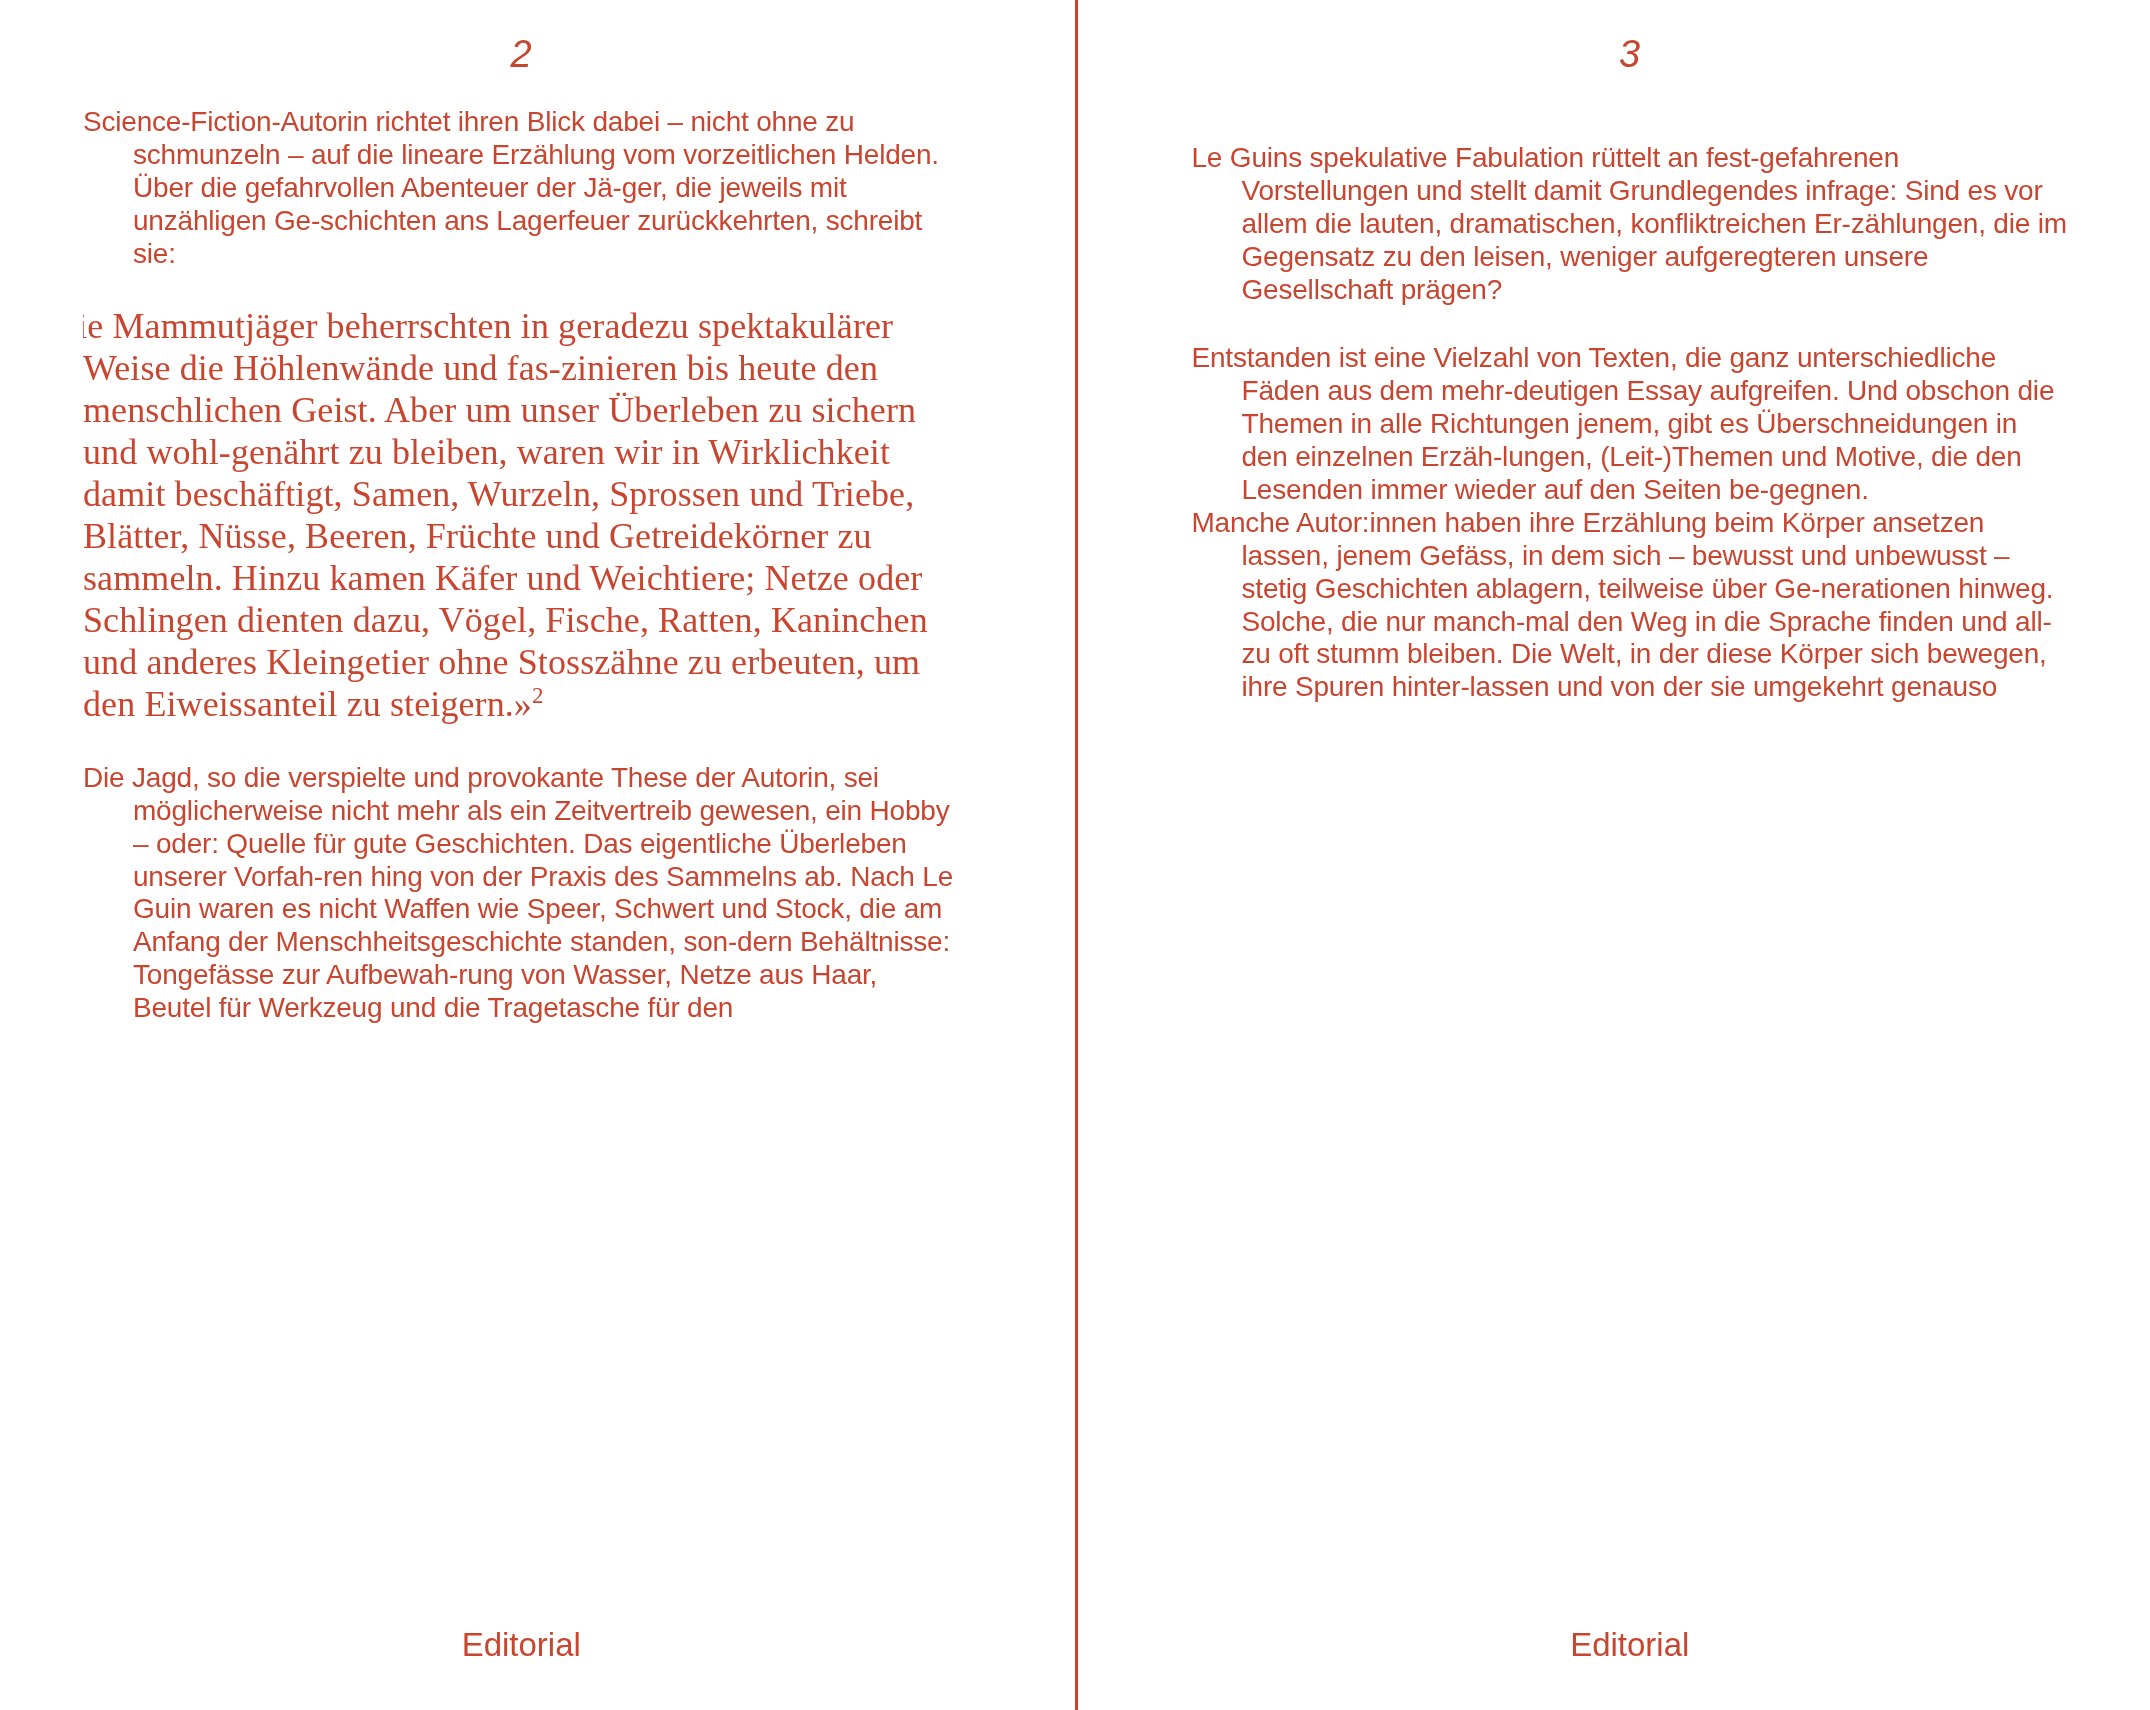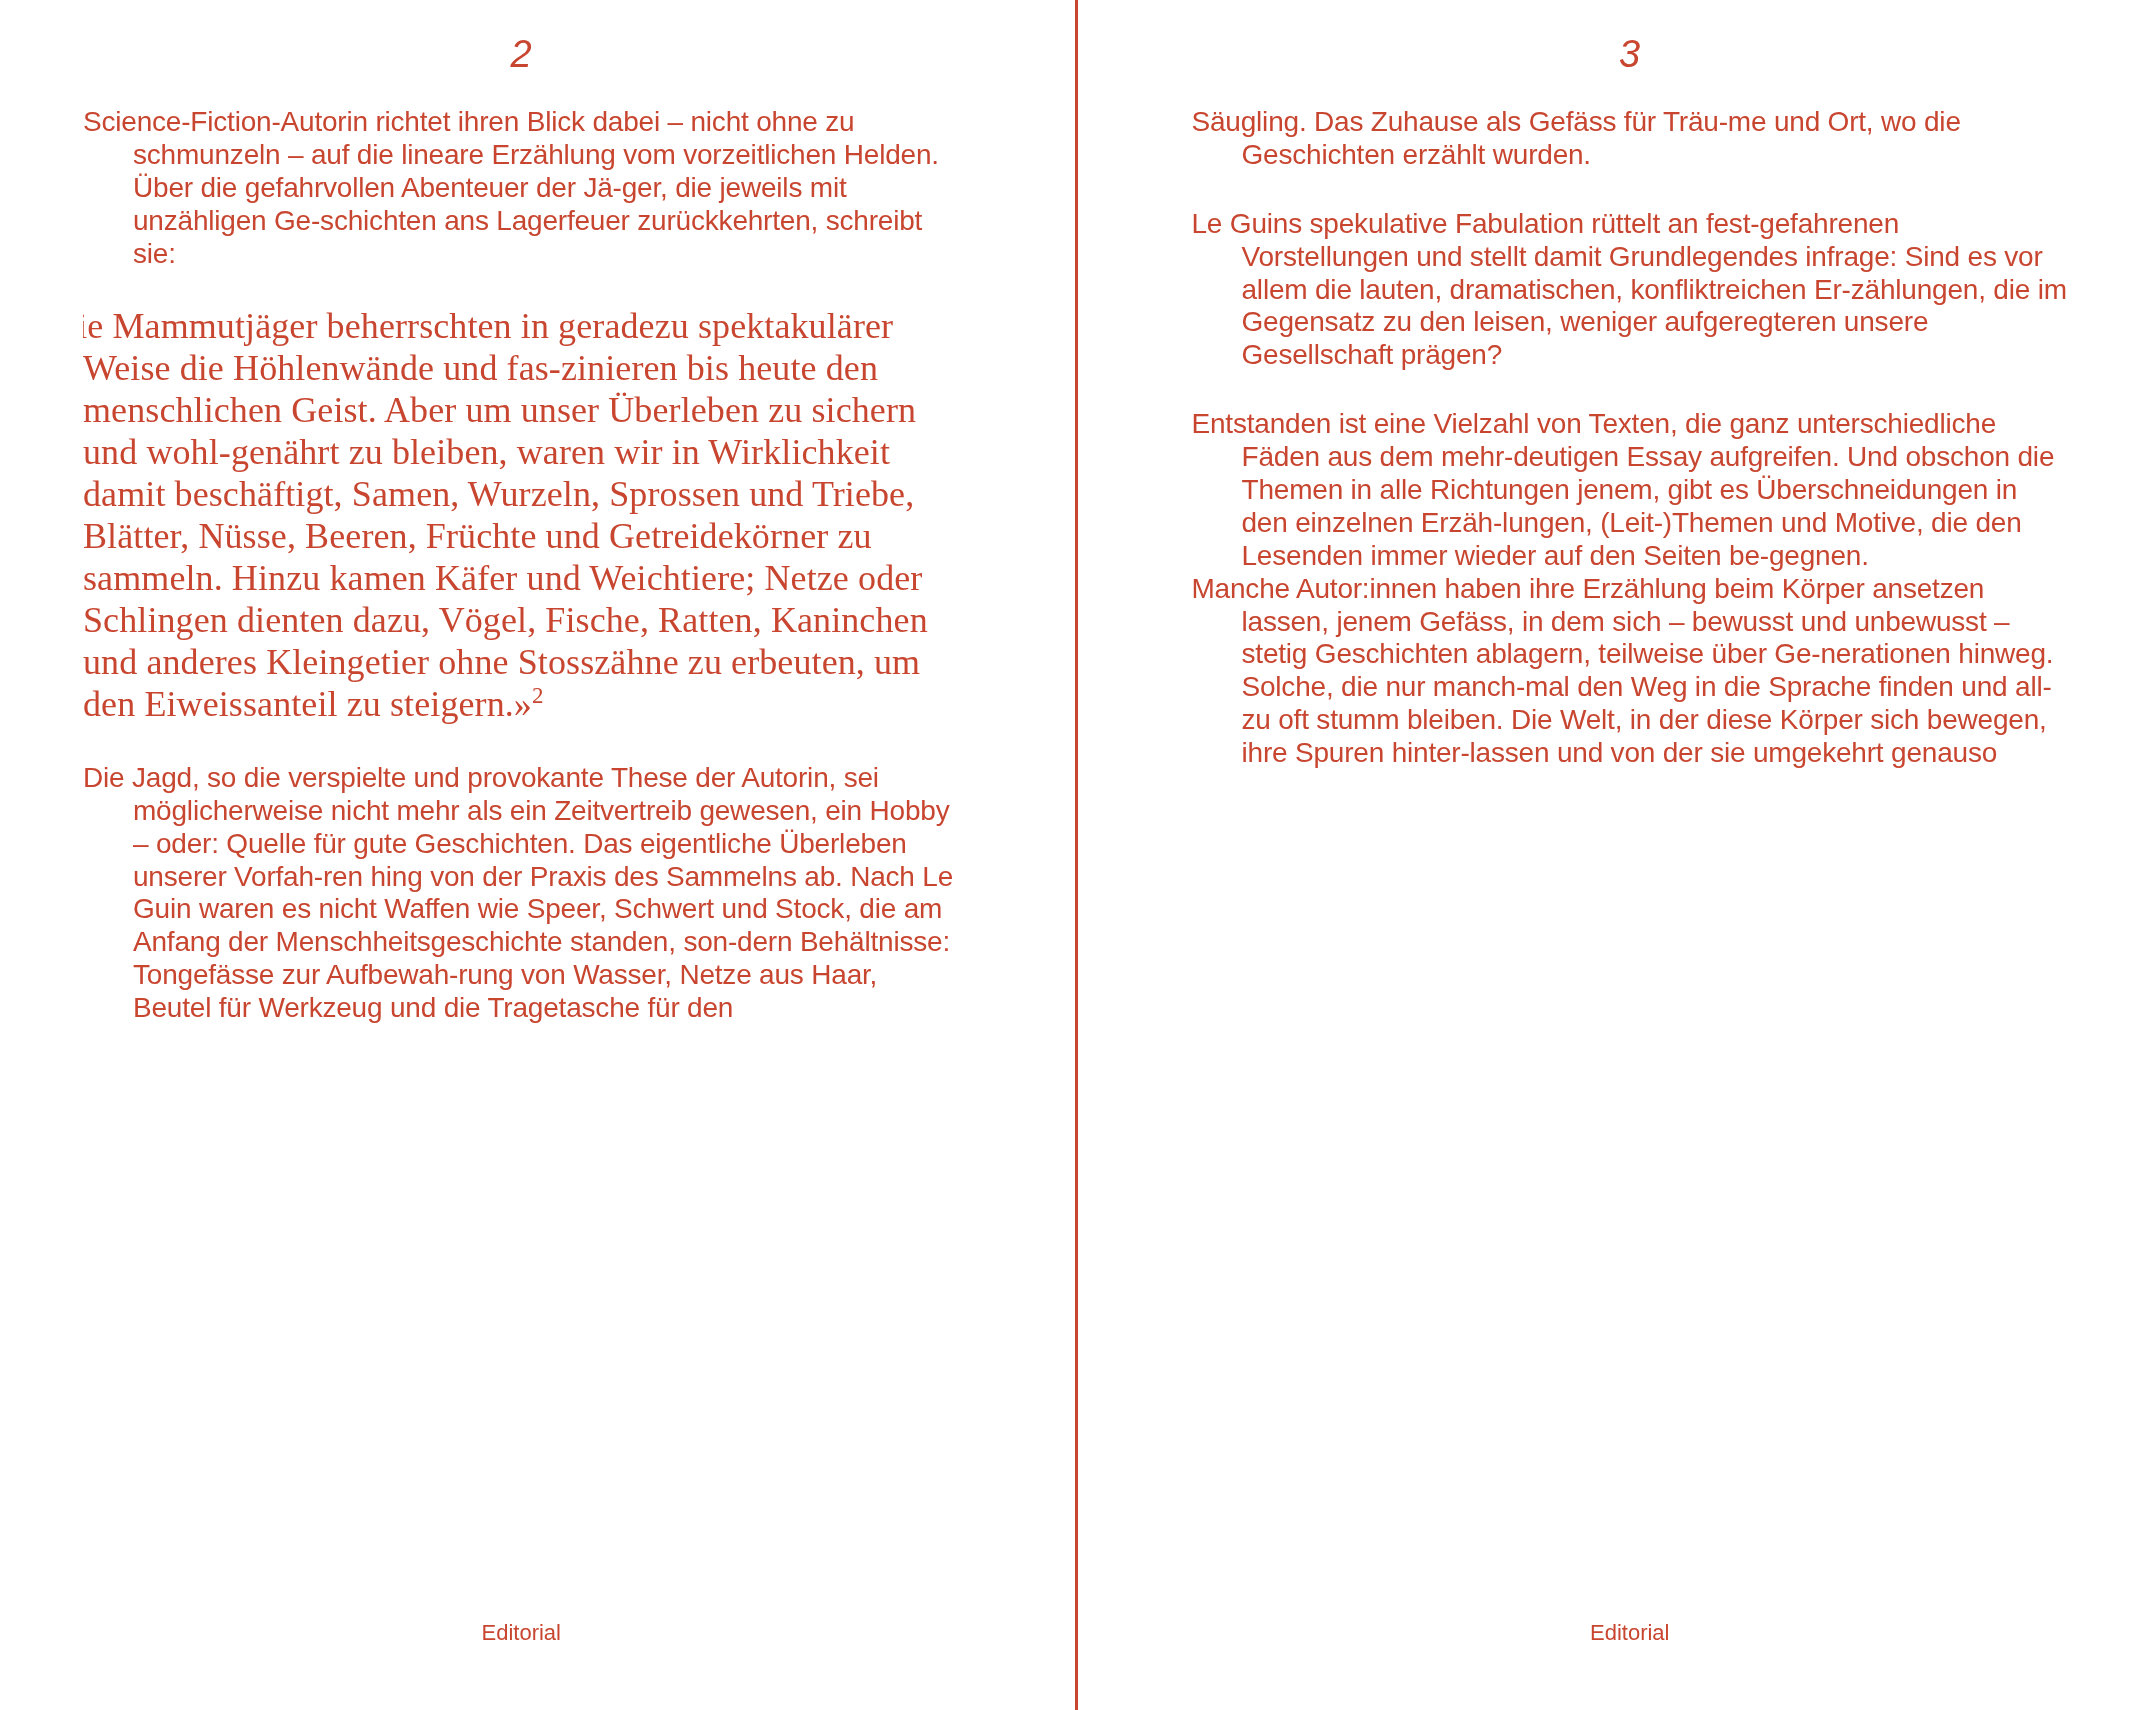--- a/index.html
+++ b/index.html
@@ -77,22 +77,22 @@
   .para-gap {
     height: 36px;
   }
   .footnote-sup {
     font-size: 23px;
     vertical-align: super;
     line-height: 0;
   }
   .running-foot {
     text-align: center;
-    font-size: 22px;
-    padding-bottom: 64px;
+    font-size: 33px;
+    padding-bottom: 46px;
     letter-spacing: 0px;
   }
   .blockquote {
     padding-left: 0;
   }
 </style>
 </head>
 <body>
 
 <div class="spread">
@@ -114,21 +114,20 @@
       <p class="sans hang">Die Jagd, so die verspielte und provokante These der Autorin, sei möglicherweise nicht mehr als ein Zeitvertreib gewesen, ein Hobby – oder: Quelle für gute Geschichten. Das eigentliche Überleben unserer Vorfah-ren hing von der Praxis des Sammelns ab. Nach Le Guin waren es nicht Waffen wie Speer, Schwert und Stock, die am Anfang der Menschheitsgeschichte standen, son-dern Behältnisse: Tongefässe zur Aufbewah-rung von Wasser, Netze aus Haar, Beutel für Werkzeug und die Tragetasche für den</p>
 
     </div>
     <div class="running-foot">Editorial</div>
   </div>
 
   <div class="page page-right">
     <div class="folio">3</div>
     <div class="body-col">
 
-      <p class="sans hang">Säugling. Das Zuhause als Gefäss für Träu-me und Ort, wo die Geschichten erzählt wurden.</p>
 
       <div class="para-gap"></div>
 
       <p class="sans hang">Le Guins spekulative Fabulation rüttelt an fest-gefahrenen Vorstellungen und stellt damit Grundlegendes infrage: Sind es vor allem die lauten, dramatischen, konfliktreichen Er-zählungen, die im Gegensatz zu den leisen, weniger aufgeregteren unsere Gesellschaft prägen?</p>
 
       <div class="para-gap"></div>
 
 
       <p class="sans hang">Entstanden ist eine Vielzahl von Texten, die ganz unterschiedliche Fäden aus dem mehr-deutigen Essay aufgreifen. Und obschon die Themen in alle Richtungen jenem, gibt es Überschneidungen in den einzelnen Erzäh-lungen, (Leit-)Themen und Motive, die den Lesenden immer wieder auf den Seiten be-gegnen.</p>
 

